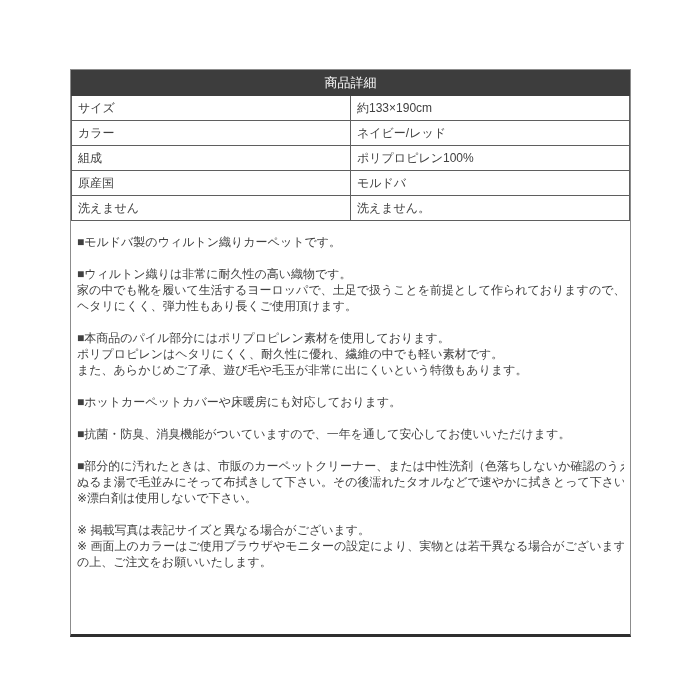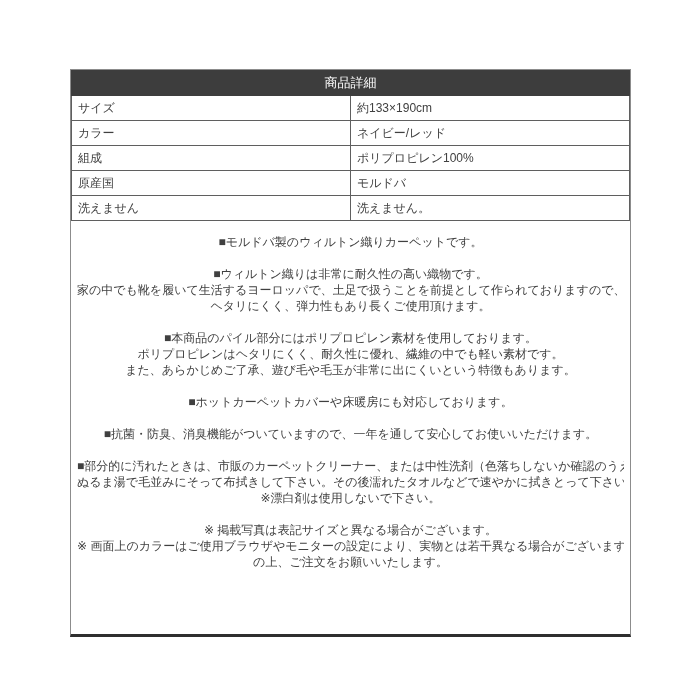--- a/index.html
+++ b/index.html
@@ -51,21 +51,20 @@
     padding: 1px 4px 1px 6px;
     vertical-align: middle;
     white-space: nowrap;
     overflow: hidden;
   }
   table.spec-table td.label-cell { width: 126px; margin-top: 28px; }
   .description {
     padding: 13px 6px 0 6px;
     font-size: 12px;
     color: #404040;
-    text-align: center;
   }
   .para {
     white-space: pre;
     line-height: 16px;
     margin: 0 0 16px 0;
     overflow: hidden;
   }
   .para:last-child { margin-bottom: 16px; }
 </style>
 </head>

